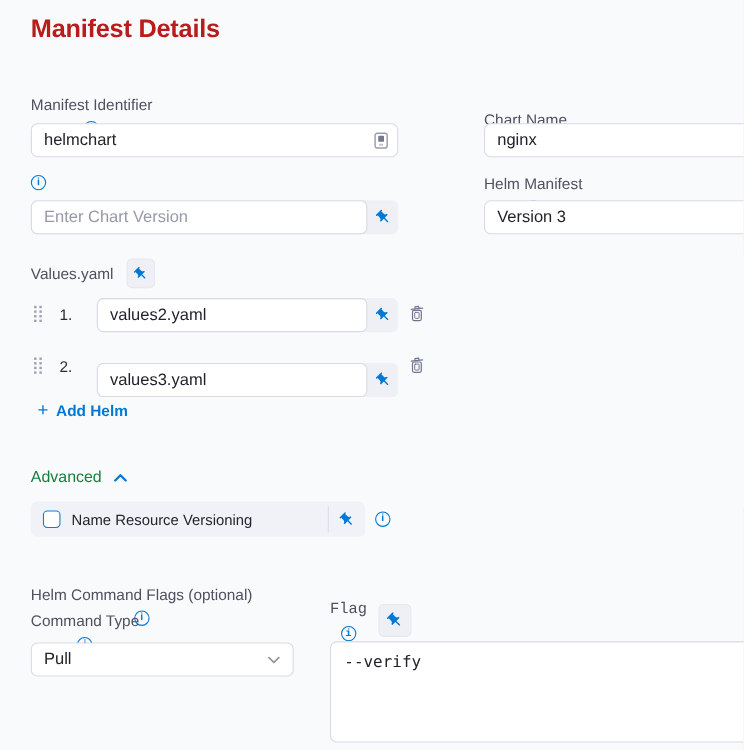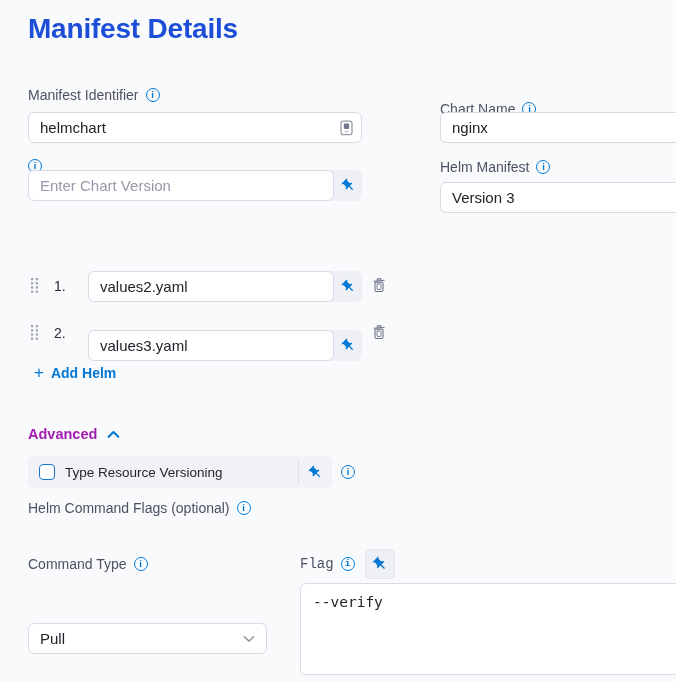--- a/index.html
+++ b/index.html
@@ -4,24 +4,24 @@
 <style>
   * { margin: 0; padding: 0; box-sizing: border-box; }
   html, body { background: #eef1f5; }
   body { font-family: "Liberation Sans", sans-serif; }
   #app {
     position: relative; width: 676px; height: 682px;
     background: #f8fafc; overflow: hidden;
     color: #22232a;
   }
   .abs { position: absolute; }
-  .page-title { font-size: 28px; font-weight: 700; color: #1d4ed8; letter-spacing: -0.2px; }
+  .page-title { font-size: 23px; font-weight: 700; color: #b91c1c; letter-spacing: -0.2px; }
   .lbl {
     display: inline-flex; align-items: center; gap: 7px;
-    font-size: 14px; color: #4f5162; white-space: nowrap;
+    font-size: 14px; color: #4f5162; white-space: nowrap; flex-direction: column;
   }
   .info {
     width: 14px; height: 14px; border: 1.3px solid #0278d5; border-radius: 50%;
     display: inline-flex; align-items: center; justify-content: center;
     color: #0278d5; font-size: 9.5px; font-weight: 700; line-height: 1;
     flex: 0 0 auto; cursor: pointer; background: transparent;
   }
   .inp {
     height: 31px; background: #fff; border: 1px solid #d9dae5; border-radius: 6px;
     padding: 0 11px; font-size: 15px; color: #22232a;
@@ -40,21 +40,21 @@
     display: flex; align-items: center; justify-content: space-between;
     padding: 0 11px; font-size: 15px; color: #22232a; cursor: pointer;
   }
   .rownum { font-size: 14px; color: #2b2c35; }
   .addfile {
     display: inline-flex; align-items: center; gap: 7px;
     color: #0278d5; font-size: 14px; font-weight: 700; cursor: pointer;
   }
   .addfile .plus { font-size: 17px; font-weight: 400; line-height: 1; }
   .adv-hdr { display: inline-flex; align-items: center; gap: 10px; cursor: pointer; }
-  .adv-hdr .t { font-size: 14.5px; font-weight: 700; color: #a21caf; }
+  .adv-hdr .t { font-size: 14.5px; font-weight: 400; color: #15803d; }
   .adv-box {
     background: #f1f2f7; border-radius: 6px; display: flex; align-items: center; height: 32px;
   }
   .adv-box .cb {
     appearance: none; -webkit-appearance: none;
     width: 16px; height: 16px; border: 1.6px solid #1879cf; border-radius: 4px;
     background: #fff; margin: 0 10px 0 11px; cursor: pointer; flex: 0 0 auto;
   }
   .adv-box .cb-lbl { font-size: 13.5px; color: #24252d; flex: 1 1 auto; }
   .adv-box .pin-cell { border-left: 1px solid #dcdee9; height: 24px; width: 34px; }
@@ -93,40 +93,50 @@
     <span>Chart Name</span>
     <span class="info">i</span>
   </div>
   <div class="abs" style="left:440px; top:112px; width:290px;">
     <input class="inp" type="text" readonly="" value="nginx" style="">
   </div>
 
   <div class="abs lbl" style="left:28px; top:159px;">
     <span class="info">i</span>
   </div>
-  <div class="abs grp" style="left:28px; top:170px; width:334px;">
+  <div class="abs grp" style="left:28px; top:182px; width:334px;">
     <input class="inp" type="text" placeholder="Enter Chart Version" style="">
     <span class="pin-cell">
       <svg width="15" height="15" viewBox="0 0 24 24">
           <g transform="rotate(-45 12 12)">
         <path fill="#0278d5" d="M16 9V4h1c.55 0 1-.45 1-1s-.45-1-1-1H7c-.55 0-1 .45-1 1s.45 1 1 1h1v5c0 1.66-1.34 3-3 3v2h5.97v7l1 1 1-1v-7H19v-2c-1.66 0-3-1.34-3-3z"></path>
       </g>
         </svg>
     </span>
   </div>
 
   <div class="abs lbl" style="left:440px; top:159px;">
     <span>Helm Manifest</span>
     <span class="info">i</span>
   </div>
   <div class="abs selectbox" style="left:440px; top:182px; width:290px;">
     <span>Version 3</span>
 
   </div>
 
+  <div class="abs" style="left:28px; top:235px; height:27px; display:flex; align-items:center; gap:12px;">
+    <span class="lbl">Values.yaml</span>
+    <span class="pin-btn" style="width:26px; height:27px;">
+      <svg width="14" height="14" viewBox="0 0 24 24">
+          <g transform="rotate(-45 12 12)">
+        <path fill="#0278d5" d="M16 9V4h1c.55 0 1-.45 1-1s-.45-1-1-1H7c-.55 0-1 .45-1 1s.45 1 1 1h1v5c0 1.66-1.34 3-3 3v2h5.97v7l1 1 1-1v-7H19v-2c-1.66 0-3-1.34-3-3z"></path>
+      </g>
+        </svg>
+    </span>
+  </div>
 
   <div class="abs" style="left:28px; top:271px; width:362px; height:30px;">
     <span class="abs" style="left:2px; top:6px; cursor:grab;">
       <svg width="9" height="16" viewBox="0 0 9 16" fill="#9ea0b2">
         <rect x="1" y="1" width="2.2" height="2.2"></rect>
           <rect x="5.8" y="1" width="2.2" height="2.2"></rect>
         <rect x="1" y="5.2" width="2.2" height="2.2"></rect>
           <rect x="5.8" y="5.2" width="2.2" height="2.2"></rect>
         <rect x="1" y="9.4" width="2.2" height="2.2"></rect>
           <rect x="5.8" y="9.4" width="2.2" height="2.2"></rect>
@@ -196,41 +206,41 @@
 
   <div class="abs adv-hdr" style="left:28px; top:426px;">
     <span class="t">Advanced</span>
     <svg width="13" height="9" viewBox="0 0 13 9">
         <path d="M1.7 6.8L6.5 2l4.8 4.8" stroke="#0278d5" stroke-width="2.1" fill="none" stroke-linecap="round" stroke-linejoin="round"></path>
       </svg>
   </div>
 
   <div class="abs adv-box" style="left:28px; top:456px; width:304px;">
     <input type="checkbox" class="cb" style="">
-    <span class="cb-lbl">Type Resource Versioning</span>
+    <span class="cb-lbl">Name Resource Versioning</span>
     <span class="pin-cell">
       <svg width="15" height="15" viewBox="0 0 24 24">
           <g transform="rotate(-45 12 12)">
         <path fill="#0278d5" d="M16 9V4h1c.55 0 1-.45 1-1s-.45-1-1-1H7c-.55 0-1 .45-1 1s.45 1 1 1h1v5c0 1.66-1.34 3-3 3v2h5.97v7l1 1 1-1v-7H19v-2c-1.66 0-3-1.34-3-3z"></path>
       </g>
         </svg>
     </span>
   </div>
   <span class="abs info" style="left:341px; top:465px;">i</span>
 
-  <div class="abs lbl" style="left:28px; top:500px;">
+  <div class="abs lbl" style="left:28px; top:532px;">
     <span>Helm Command Flags (optional)</span>
     <span class="info">i</span>
   </div>
 
   <div class="abs lbl" style="left:28px; top:556px;">
     <span>Command Type</span>
     <span class="info">i</span>
   </div>
-  <div class="abs selectbox" style="left:28px; top:584px; width:239px;margin-top:39px;">
+  <div class="abs selectbox" style="left:28px; top:584px; width:239px;">
     <span>Pull</span>
     <svg width="12" height="8" viewBox="0 0 12 8">
         <path d="M1.5 1.8L6 6.2l4.5-4.4" stroke="#9496a5" stroke-width="1.6" fill="none" stroke-linecap="round" stroke-linejoin="round"></path>
       </svg>
   </div>
 
   <div class="abs" style="left:300px; top:549px; height:30px; display:flex; align-items:center; gap:10px;font-family:Liberation Mono, monospace;">
     <span class="lbl">
       <span>Flag</span>
       <span class="info">i</span>

